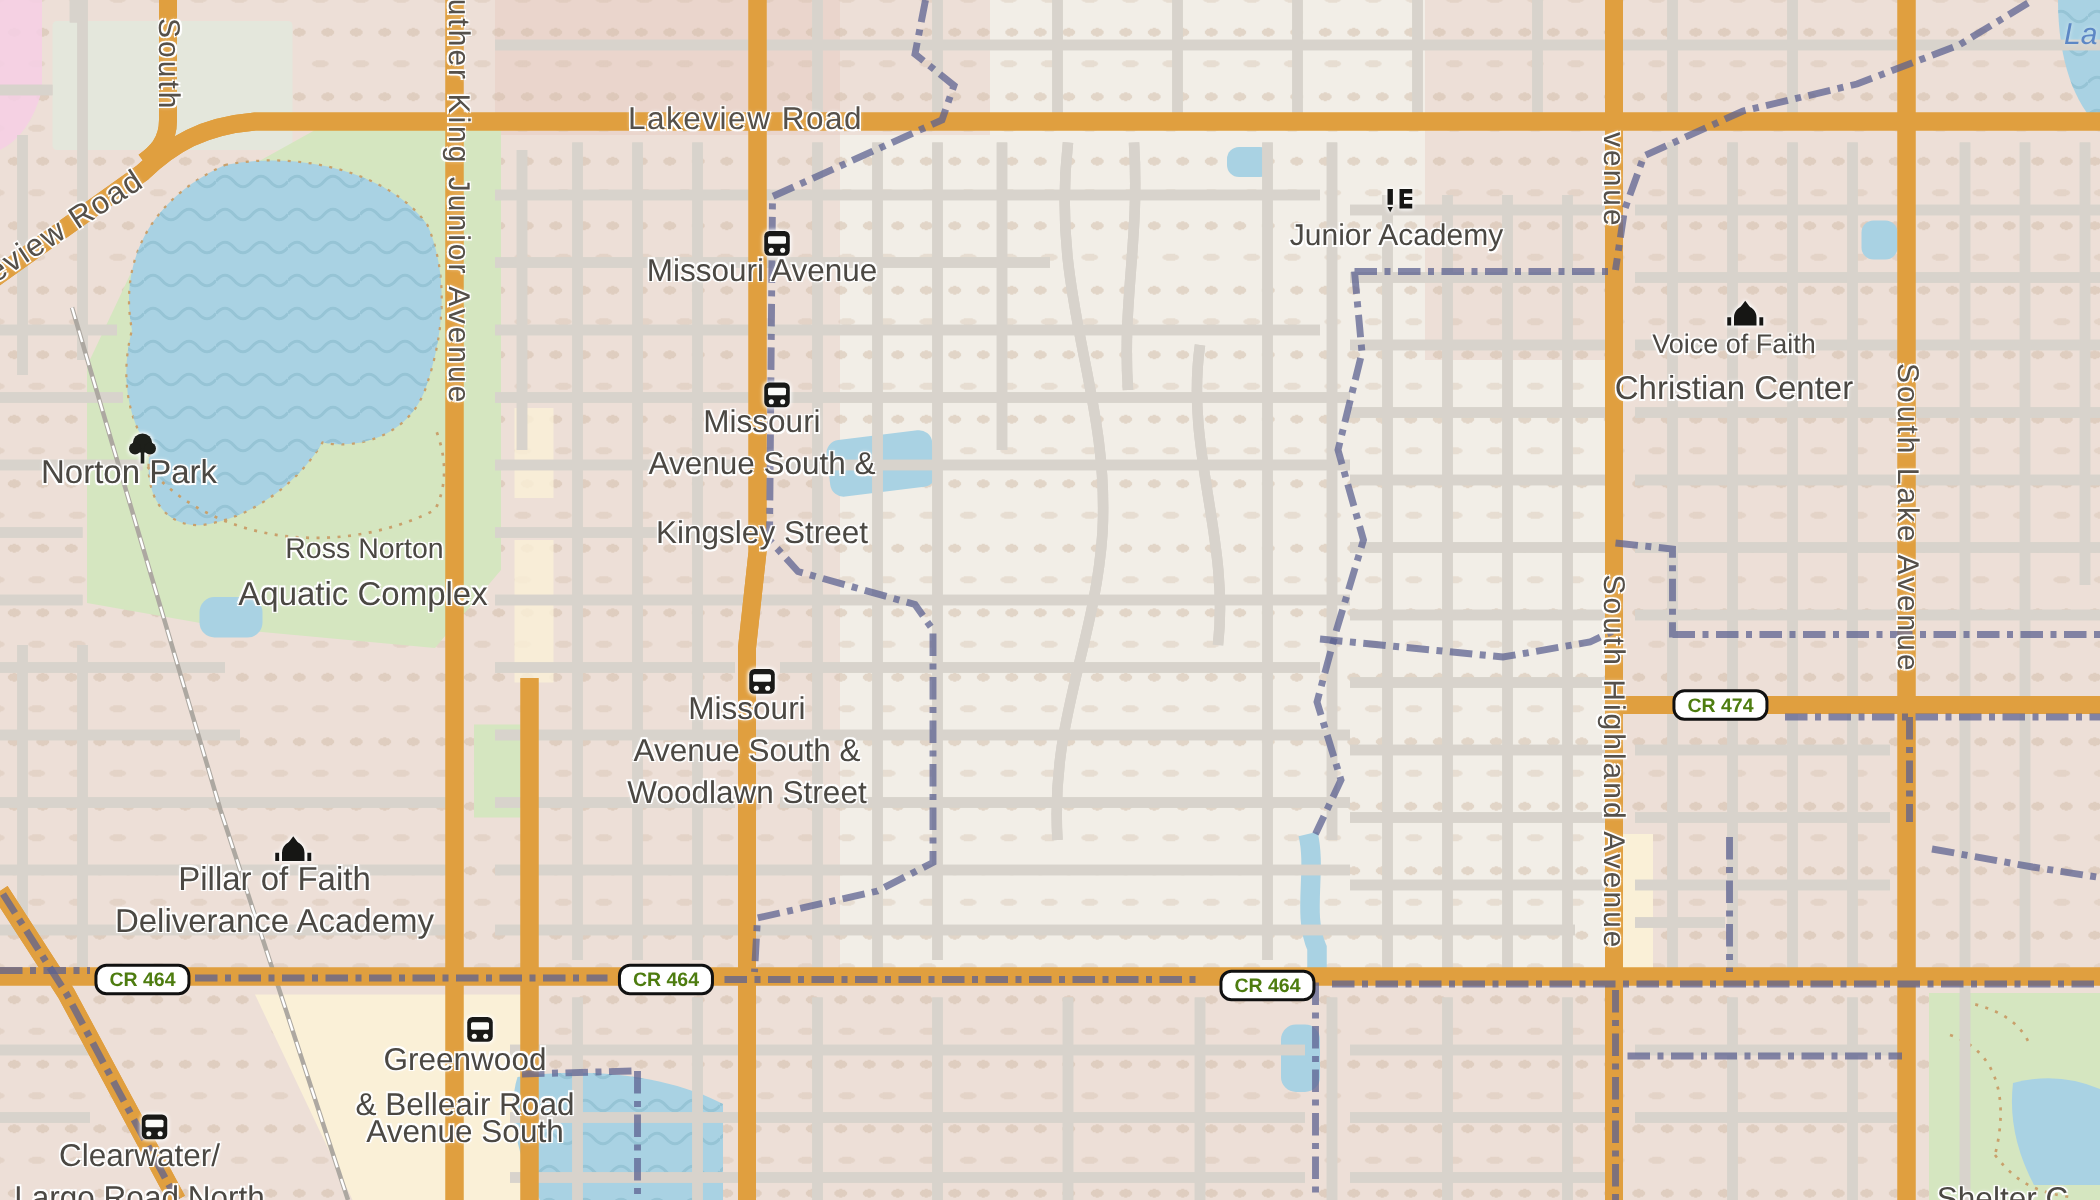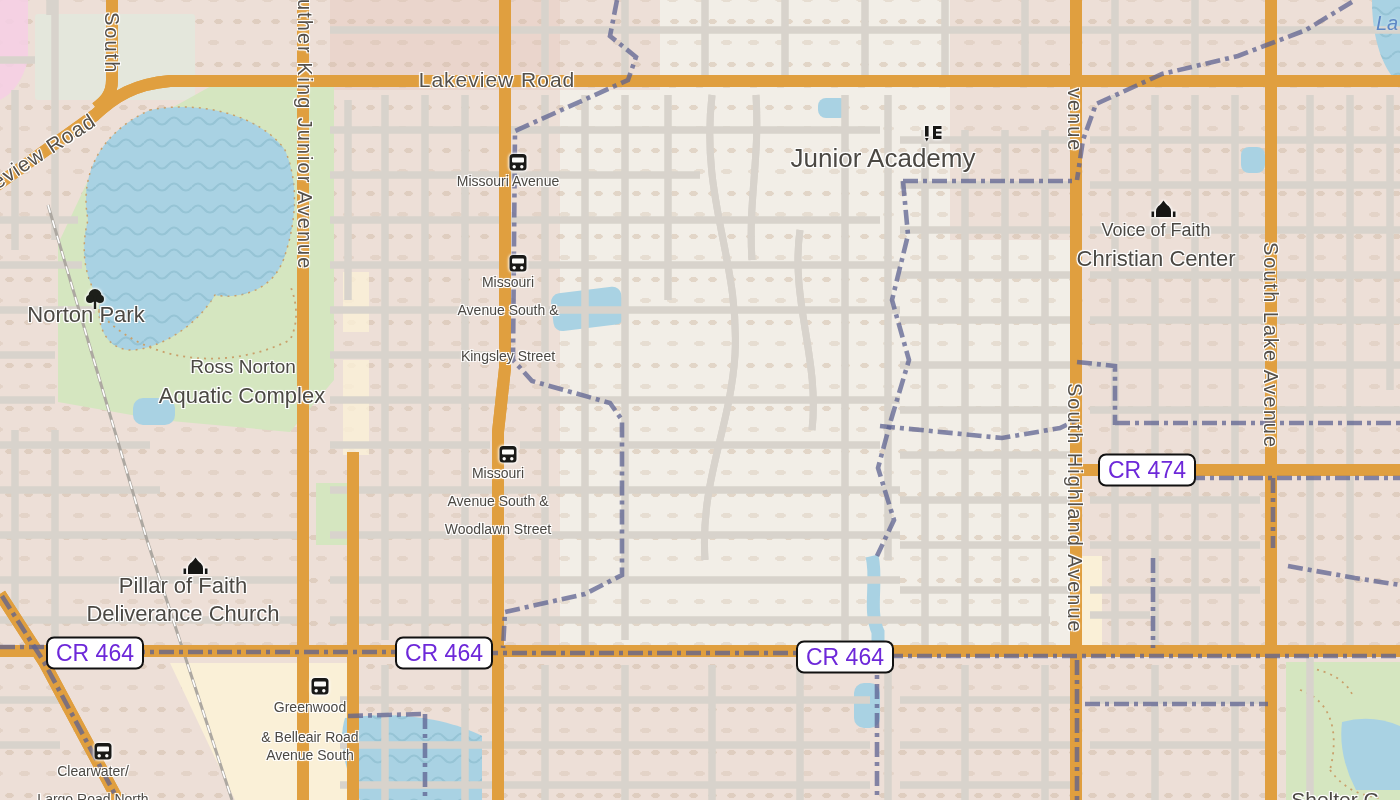--- a/index.html
+++ b/index.html
@@ -28,30 +28,30 @@
   .dotpath{fill:none;stroke:#C9A06B;stroke-width:1.8;stroke-dasharray:2 5;}
   .lakedot{stroke:#C9A06B;stroke-width:1.5;stroke-dasharray:2 5;}
   .scase{fill:none;stroke:var(--street_casing);stroke-width:7;}
   .sfill{fill:none;stroke:var(--street);stroke-width:4.6;}
   .ycase{fill:none;stroke:var(--road_casing);}
   .yfill{fill:none;stroke:var(--road_fill);}
   .railbase{fill:none;stroke:var(--rail);stroke-width:3;}
   .raildash{fill:none;stroke:#fff;stroke-width:1.6;stroke-dasharray:8 8;}
   .bnd{fill:none;stroke:var(--boundary);stroke-width:4.6;opacity:.74;stroke-dasharray:15 5 4 5;}
   .lbl{position:absolute;transform:translate(-50%,-50%);white-space:nowrap;color:var(--label);
-       font-size:14px;text-align:center;
+       font-size:21px;text-align:center;
        text-shadow:-1px -1px 0 #fff,1px -1px 0 #fff,-1px 1px 0 #fff,1px 1px 0 #fff,0 0 3px #fff;}
   .slbl{position:absolute;white-space:nowrap;color:var(--slabel);font-size:20px;
        text-shadow:-1px -1px 0 #fff,1px -1px 0 #fff,-1px 1px 0 #fff,1px 1px 0 #fff,0 0 3px #fff;}
   .vlbl{transform-origin:0 0;transform:rotate(90deg);letter-spacing:2px;}
   .wlbl{position:absolute;color:var(--water_label);font-style:italic;font-size:20px;white-space:nowrap;
        text-shadow:0 0 3px #D5E9F2;}
   .shield{position:absolute;transform:translate(-50%,-50%);background:var(--shield_bg);
        border:2.5px solid var(--shield_border);border-radius:8px;padding:1px 8px;
-       font-size:23px;font-weight:normal;color:#6d28d9;white-space:nowrap;}
+       font-size:13px;font-weight:bold;color:#4d7c0f;white-space:nowrap;}
   .micon{position:absolute;transform:translate(-50%,-50%);filter:drop-shadow(0 0 1.5px #fff) drop-shadow(0 0 1px #fff);}
 </style>
 </head>
 <body>
 
 <div id="map">
 
   <div class="tint" style="left:0;top:0;width:560px;height:800px;"></div>
   <div class="tint" style="left:950px;top:0;width:450px;height:240px;"></div>
   <div class="tint" style="left:1075px;top:240px;width:325px;height:560px;"></div>
@@ -261,25 +261,25 @@
   <div class="lbl" style="left:310px;top:737px;">&amp; Belleair Road</div>
 
   <div class="lbl" style="left:93px;top:771px;">Clearwater/</div>
   <div class="lbl" style="left:93px;top:799px;">Largo Road North</div>
 
   <div class="lbl" style="left:86px;top:315px;font-size:22px;">Norton Park</div>
 
   <div class="lbl" style="left:243px;top:367px;font-size:19px;">Ross Norton</div>
   <div class="lbl" style="left:242px;top:396px;font-size:22px;">Aquatic Complex</div>
 
-  <div class="lbl" style="left:883px;top:158px;font-size:26px;">Junior Academy</div>
+  <div class="lbl" style="left:931px;top:158px;font-size:20px;">Junior Academy</div>
 
   <div class="lbl" style="left:1156px;top:230px;font-size:18px;">Voice of Faith</div>
   <div class="lbl" style="left:1156px;top:259px;font-size:22px;">Christian Center</div>
 
   <div class="lbl" style="left:183px;top:586px;font-size:22px;">Pillar of Faith</div>
-  <div class="lbl" style="left:183px;top:614px;font-size:22px;">Deliverance Church</div>
+  <div class="lbl" style="left:183px;top:614px;font-size:22px;">Deliverance Academy</div>
 
   <div class="lbl" style="left:1335px;top:800px;font-size:21px;">Shelter C</div>
 
   <div class="wlbl" style="left:1376px;top:12px;">La</div>
 
 </div>
 
 </body></html>

